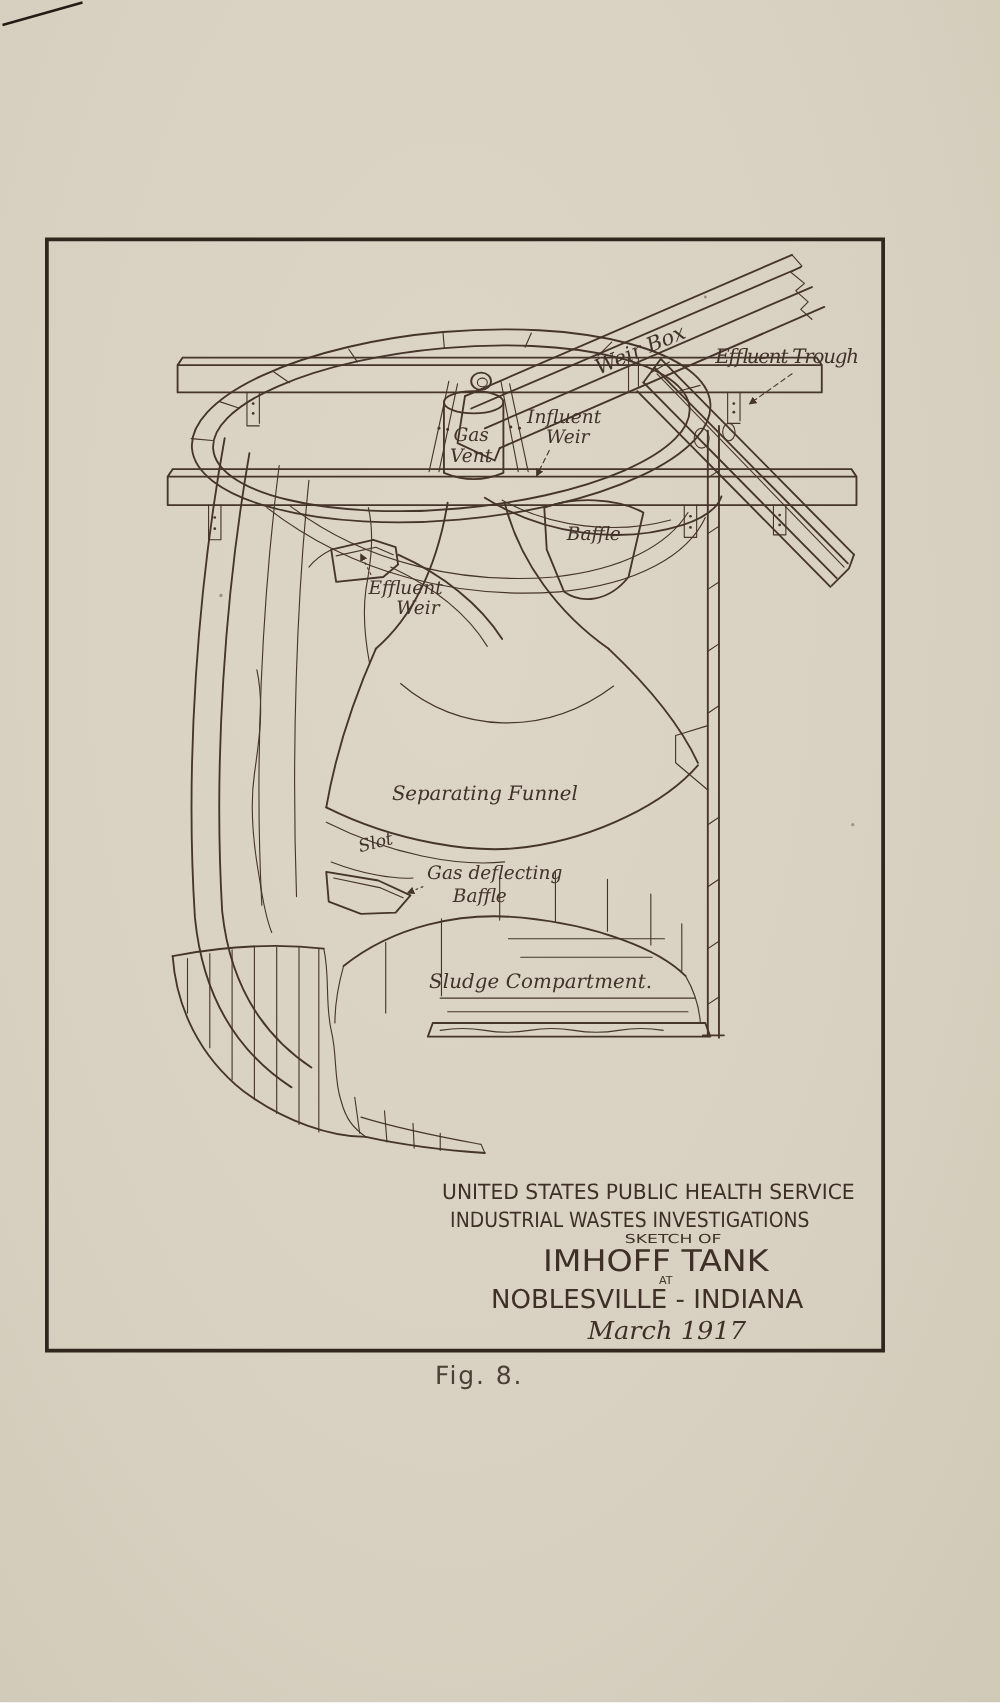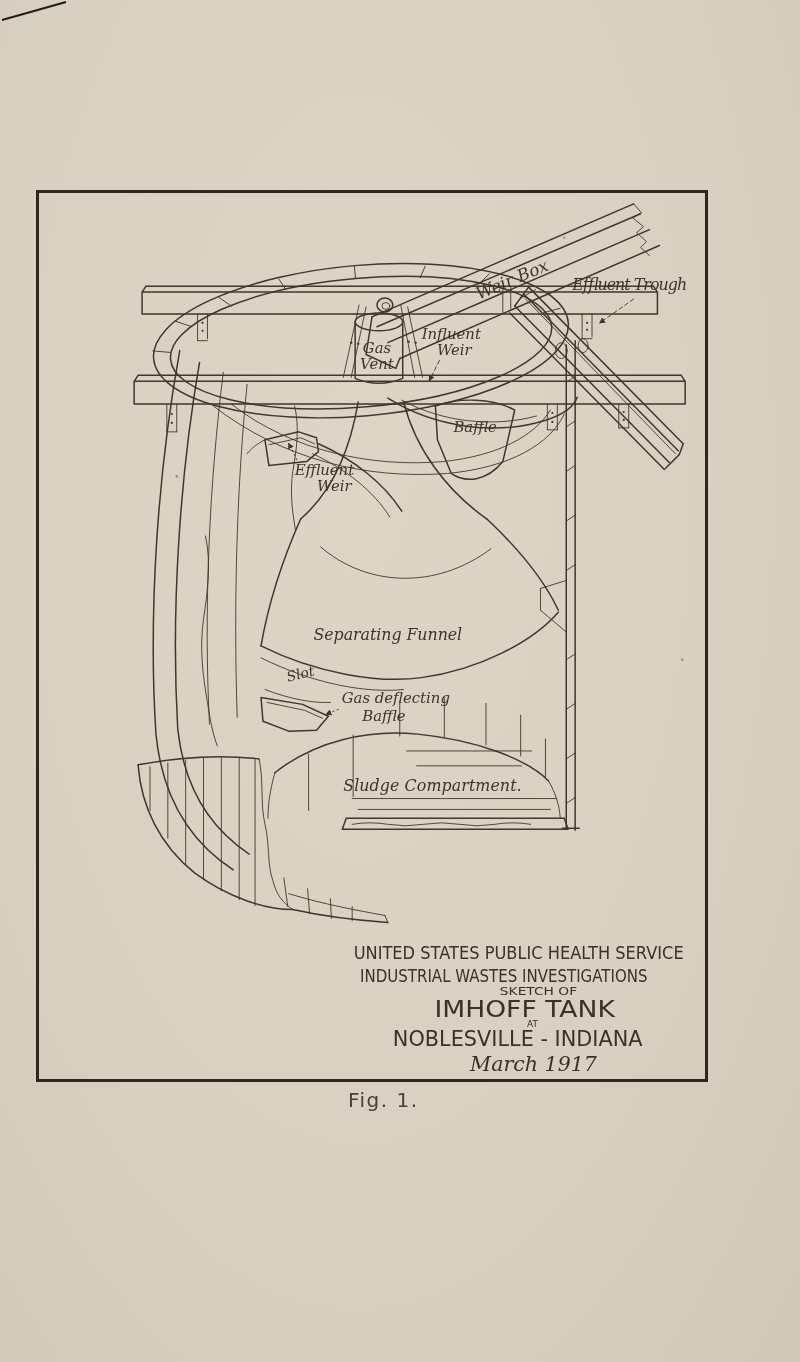--- a/index.html
+++ b/index.html
@@ -212,15 +212,15 @@
         <text class="tb" x="469" y="795" font-size="17" text-anchor="middle" textLength="290" lengthAdjust="spacingAndGlyphs">INDUSTRIAL WASTES INVESTIGATIONS</text>
         <text class="tb" x="504" y="808" font-size="10" text-anchor="middle" textLength="78" lengthAdjust="spacingAndGlyphs">SKETCH OF</text>
         <text class="tb" x="490" y="830" font-size="24" text-anchor="middle" textLength="182" lengthAdjust="spacingAndGlyphs">IMHOFF TANK</text>
         <text class="tb" x="498" y="841" font-size="9" text-anchor="middle">AT</text>
         <text class="tb" x="483" y="860" font-size="21" text-anchor="middle" textLength="252" lengthAdjust="spacingAndGlyphs">NOBLESVILLE - INDIANA</text>
         <text class="tbi" x="499" y="885" font-size="20" text-anchor="middle" textLength="128" lengthAdjust="spacingAndGlyphs">March 1917</text>
       </g>
     </svg>
   </div>
 
-  <div class="caption">Fig. 1.</div>
+  <div class="caption">Fig. 8.</div>
 
 </div>
 
 </body></html>

